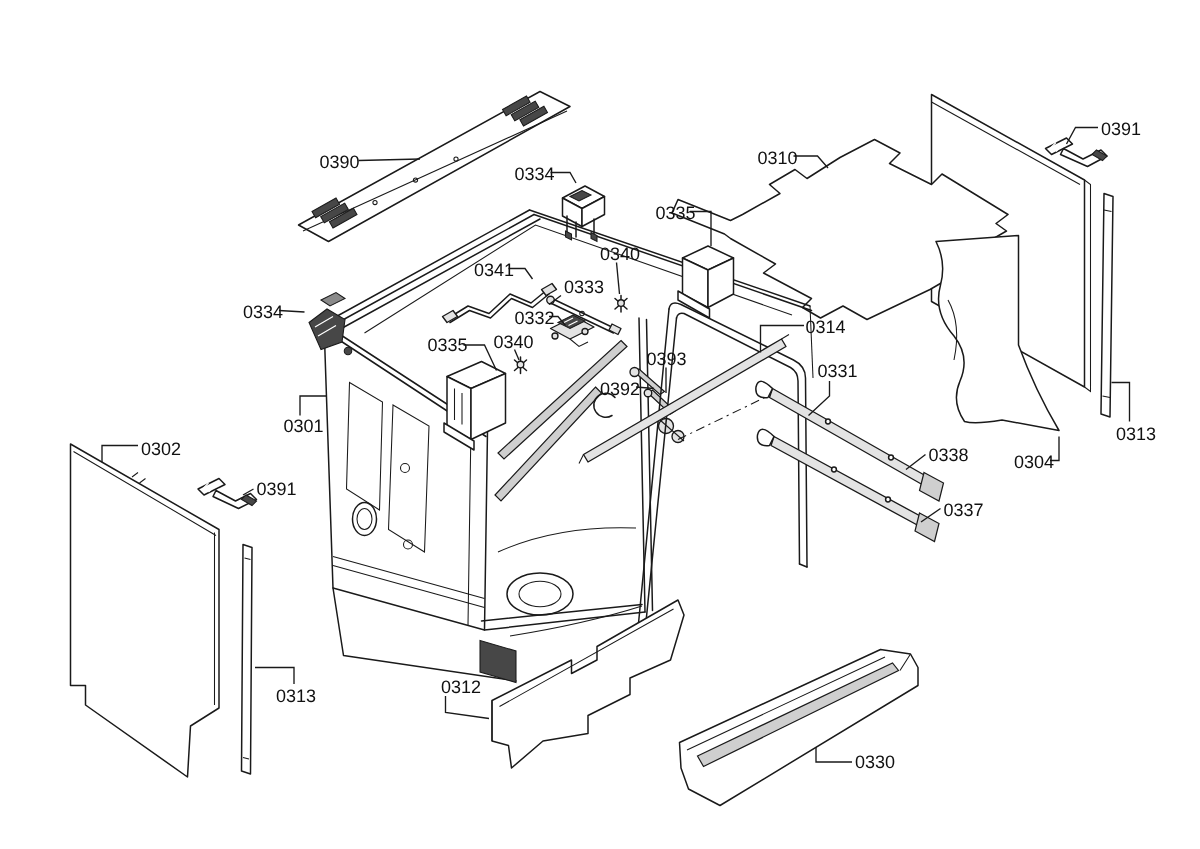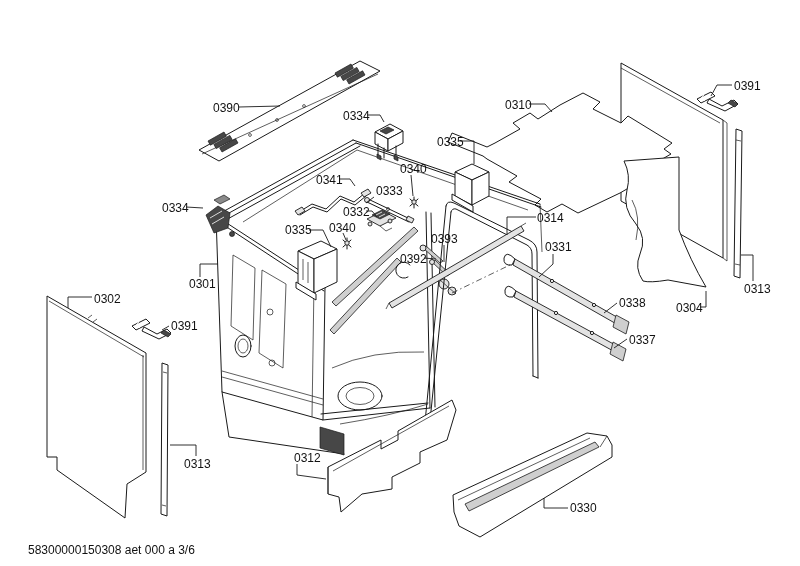--- a/index.html
+++ b/index.html
@@ -270,14 +270,13 @@
         <text x="629" y="344" class="plabel">0337</text>
         <polyline points="297,464 297,475 326,479" class="leader"></polyline>
         <text x="294" y="462" class="plabel">0312</text>
         <polyline points="196,456 196,445 170,445" class="leader"></polyline>
         <text x="184" y="468" class="plabel">0313</text>
         <polyline points="568,508 544,508 544,498" class="leader"></polyline>
         <text x="570" y="512" class="plabel">0330</text>
       </g>
 </svg>
 
-<div id="footer">58300000150308 aet 000 a 3/6</div>
 </div>
 
 </body></html>

